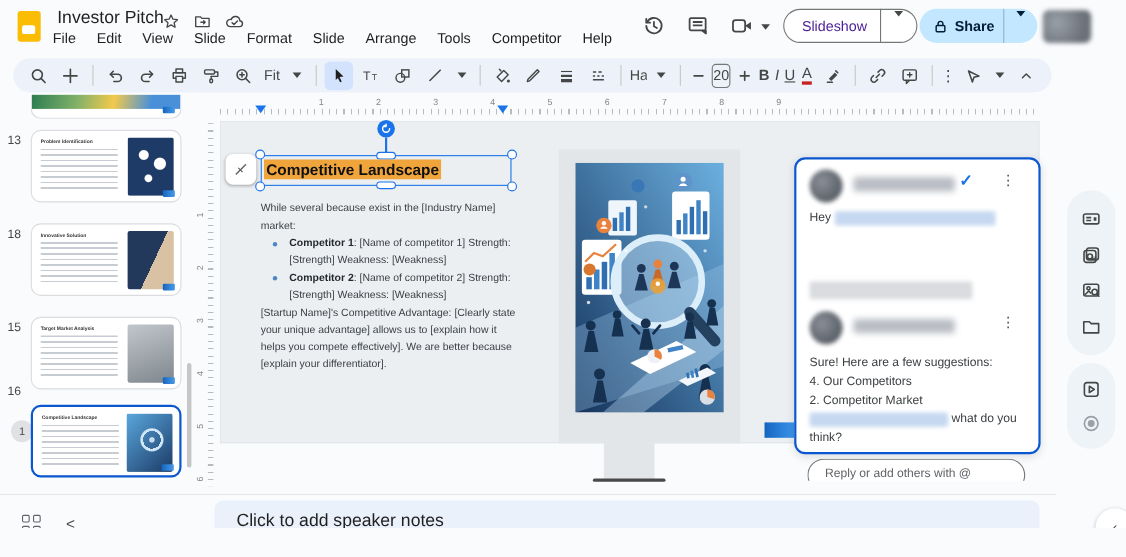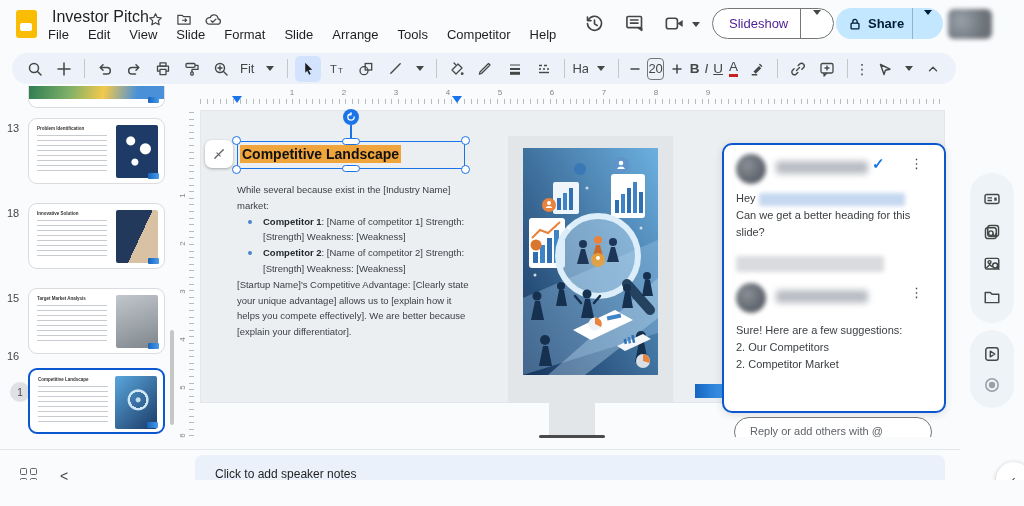--- a/index.html
+++ b/index.html
@@ -128,21 +128,21 @@
      box-shadow:0 1px 4px rgba(0,0,0,.25); display:flex; align-items:center; justify-content:center;
      font-size:13px; color:#444746; }
 
   
   .bdiv { left:0; top:449px; width:960px; height:1px; background:#e4e7ea; }
   .grid-ic { left:20px; top:468px; width:18px; height:18px; display:grid; grid-template-columns:7px 7px;
      grid-template-rows:7px 7px; gap:3px; }
   .grid-ic div { border:1.7px solid #5f6368; border-radius:1.5px; }
   .fs-collapse { left:60px; top:468px; font-size:14px; color:#444746; }
   .notes { left:195px; top:455px; width:750px; height:37px; background:#eaf1fb; border-radius:8px;
-     font-size:12px; color:#1f1f1f; display:flex; align-items:center; padding-left:20px; }
+     font-size:16px; color:#1f1f1f; display:flex; align-items:center; padding-left:20px; }
   .bottom-strip { left:0; top:501px; width:1024px; height:5px; background:#242424; }
 </style>
 </head>
 <body>
 
 <div id="app">
 
   <div class="abs logo">
       <div class="win"></div>
     </div>
@@ -567,31 +567,31 @@
   </div>
 
   <div class="abs cpanel"></div>
   <div class="abs cav" style="left:736px; top:154px"></div>
   <div class="abs cname" style="left:776px; top:161px"></div>
   <div class="abs ccheck" style="left:872px; top:155px">✓</div>
   <div class="abs cmenu" style="left:910px; top:156px">⋮</div>
   <div class="abs ctext" style="left:736px; top:190px">
     <span>Hey</span>
     <span class="chip" style="width:146px"></span>
-    <div>Can we get a better heading for this slide?</div>
   </div>
   <div class="abs tsbar" style="left:736px; top:256px"></div>
 
   <div class="abs cav" style="left:736px; top:283px"></div>
   <div class="abs cname" style="left:776px; top:290px"></div>
   <div class="abs cmenu" style="left:910px; top:285px">⋮</div>
   <div class="abs ctext" style="left:736px; top:322px">
     <div>Sure! Here are a few suggestions:</div>
-    <div>2. Our Competitors</div>
+    <div>4. Our Competitors</div>
     <div>2. Competitor Market</div>
+    <div><span class="chip" style="width:126px"></span> <span>what do you think?</span></div>
   </div>
 
   <div class="abs reply-wrap">
     <div class="reply">Reply or add others with @</div>
   </div>
 
   <div class="abs rail-pill rp1">
     <span>
         <svg class="ic" width="18" height="18" viewBox="0 0 16 16" fill="none" stroke="#444746" stroke-width="1.3">
           <rect x="1.8" y="4" width="12.4" height="8" rx="1.5"></rect>

